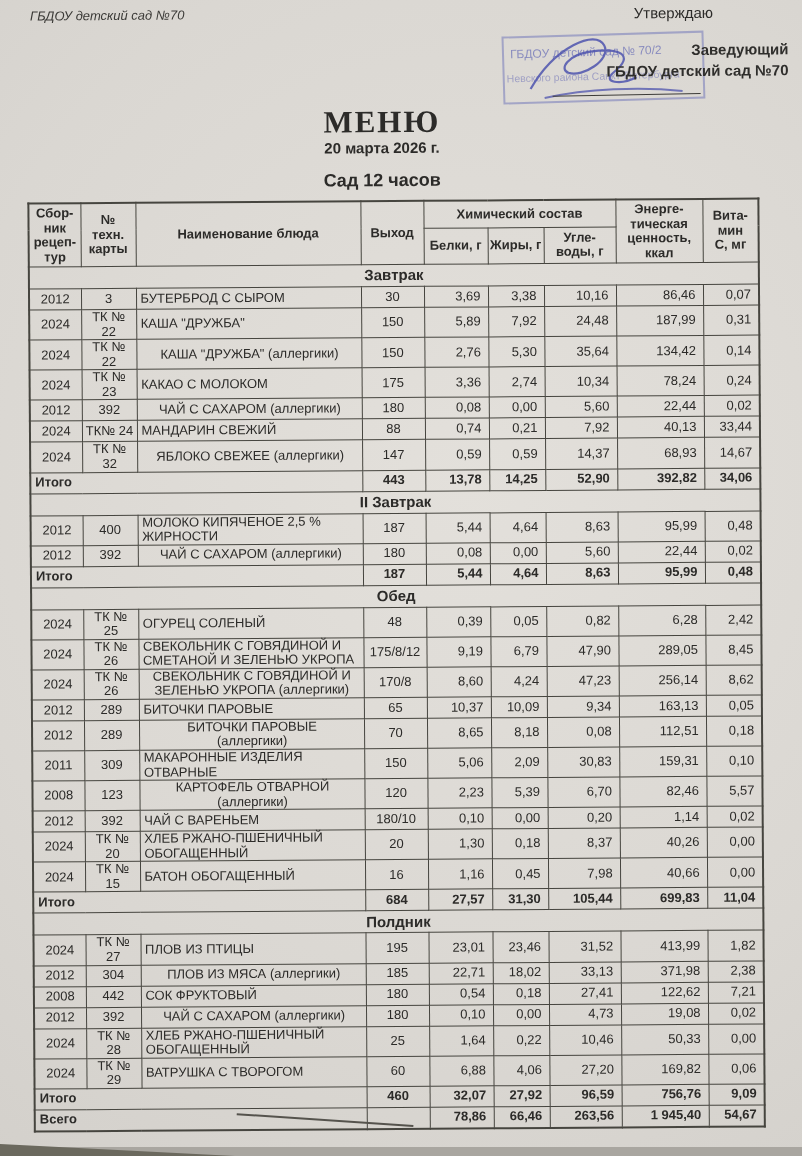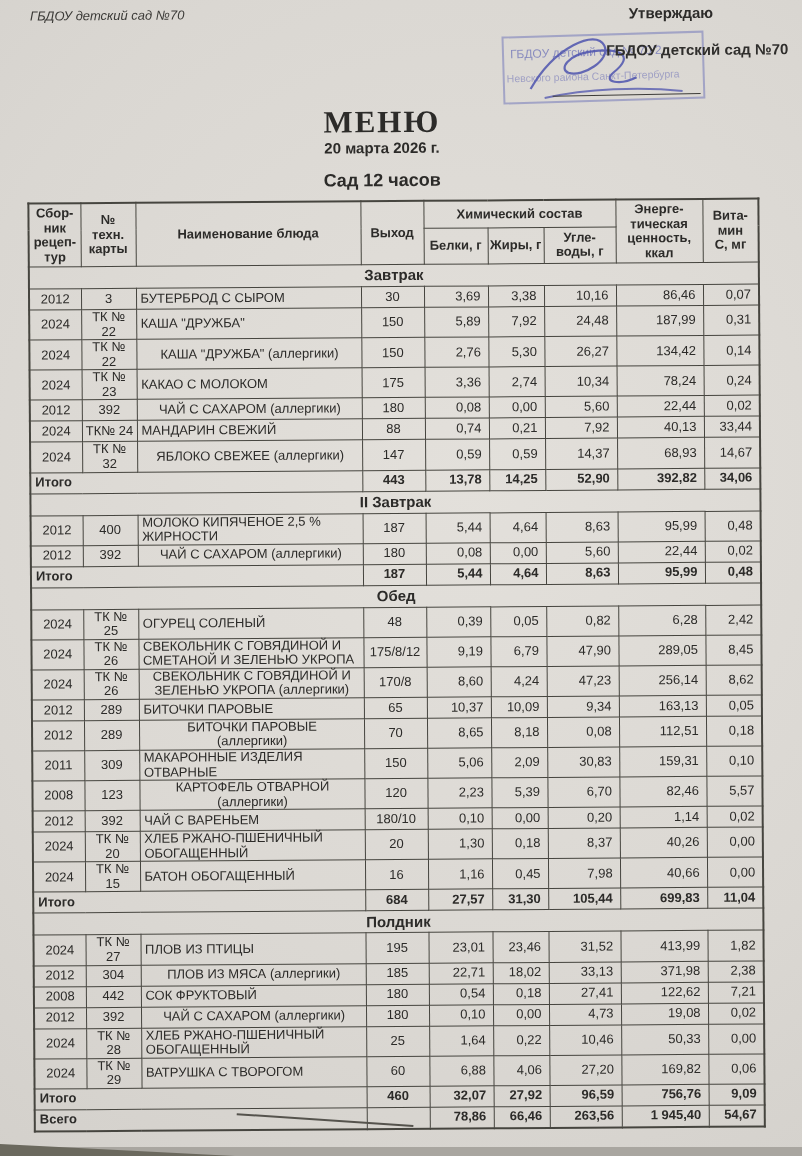--- a/index.html
+++ b/index.html
@@ -14,21 +14,21 @@
     background: radial-gradient(130% 95% at 58% 42%, #e3e0db 0%, #dad7d2 50%, #cdcac5 100%);
   }
   .bottom-strip { position:absolute; left:0; bottom:0; width:100%; height:9px; background:#a9a6a0; }
   .bottom-wedge {
     position:absolute; left:0; bottom:0; width:235px; height:17px; background:#6b695e;
     clip-path: polygon(0 100%, 0 30%, 100% 100%);
   }
   .doc { position:absolute; inset:0; transform:rotate(-0.4deg); }
 
   .org-left { position:absolute; left:34px; top:6px; font-size:13px; font-style:italic; color:#3a3936; }
-  .approve  { position:absolute; right:85px; top:6px; font-size:15px; font-weight:bold; }
+  .approve  { position:absolute; right:85px; top:6px; font-size:15px; font-weight:normal; }
 
   .stamp {
     position:absolute; left:506px; top:35px; width:198px; height:64px;
     border:2px solid rgba(106,112,184,0.5); transform:rotate(-1.3deg);
   }
   .stamp .s1 { position:absolute; left:6px; top:9px; width:190px; font-size:12px; color:rgba(86,92,178,0.62); white-space:nowrap; }
   .stamp .s2 { position:absolute; left:2px; top:34px; width:196px; font-size:10.5px; color:rgba(86,92,178,0.45); white-space:nowrap; }
   .sig { position:absolute; left:520px; top:26px; }
 
   .director { position:absolute; right:10px; top:42px; text-align:right; font-size:15px; font-weight:bold; line-height:1.38; color:#2f2e2c; }
@@ -69,20 +69,21 @@
     <div class="s1">ГБДОУ детский сад № 70/2</div>
     <div class="s2">Невского района Санкт-Петербурга</div>
   </div>
 
   <svg class="sig" width="190" height="85" viewBox="0 0 190 85">
     <path d="M14,64 C38,22 80,4 88,21 C95,35 66,53 52,48 C42,44 52,30 74,27 C102,23 120,30 97,48 C85,58 104,61 120,53" stroke="#4d53ae" fill="none" stroke-width="2.2" opacity="0.85"></path>
     <path d="M28,73 C70,64 124,62 166,67" stroke="#4d53ae" fill="none" stroke-width="2" opacity="0.75"></path>
   </svg>
 
   <div class="director">
+    <div>Заведующий</div>
     <div>ГБДОУ детский сад №70</div>
   </div>
   <div class="name-underline"></div>
 
   <div class="title">МЕНЮ</div>
   <div class="date">20 марта 2026 г.</div>
   <div class="subtitle">Сад 12 часов</div>
 
   <div class="tblwrap">
     <table>
@@ -150,21 +151,21 @@
             <td class="n">187,99</td>
             <td class="n">0,31</td>
           </tr>
           <tr>
             <td class="c">2024</td>
             <td class="c">ТК № 22</td>
             <td class="dish center">КАША "ДРУЖБА" (аллергики)</td>
             <td class="c">150</td>
             <td class="n">2,76</td>
             <td class="n">5,30</td>
-            <td class="n">26,27</td>
+            <td class="n">35,64</td>
             <td class="n">134,42</td>
             <td class="n">0,14</td>
           </tr>
           <tr>
             <td class="c">2024</td>
             <td class="c">ТК № 23</td>
             <td class="dish">КАКАО С МОЛОКОМ</td>
             <td class="c">175</td>
             <td class="n">3,36</td>
             <td class="n">2,74</td>

